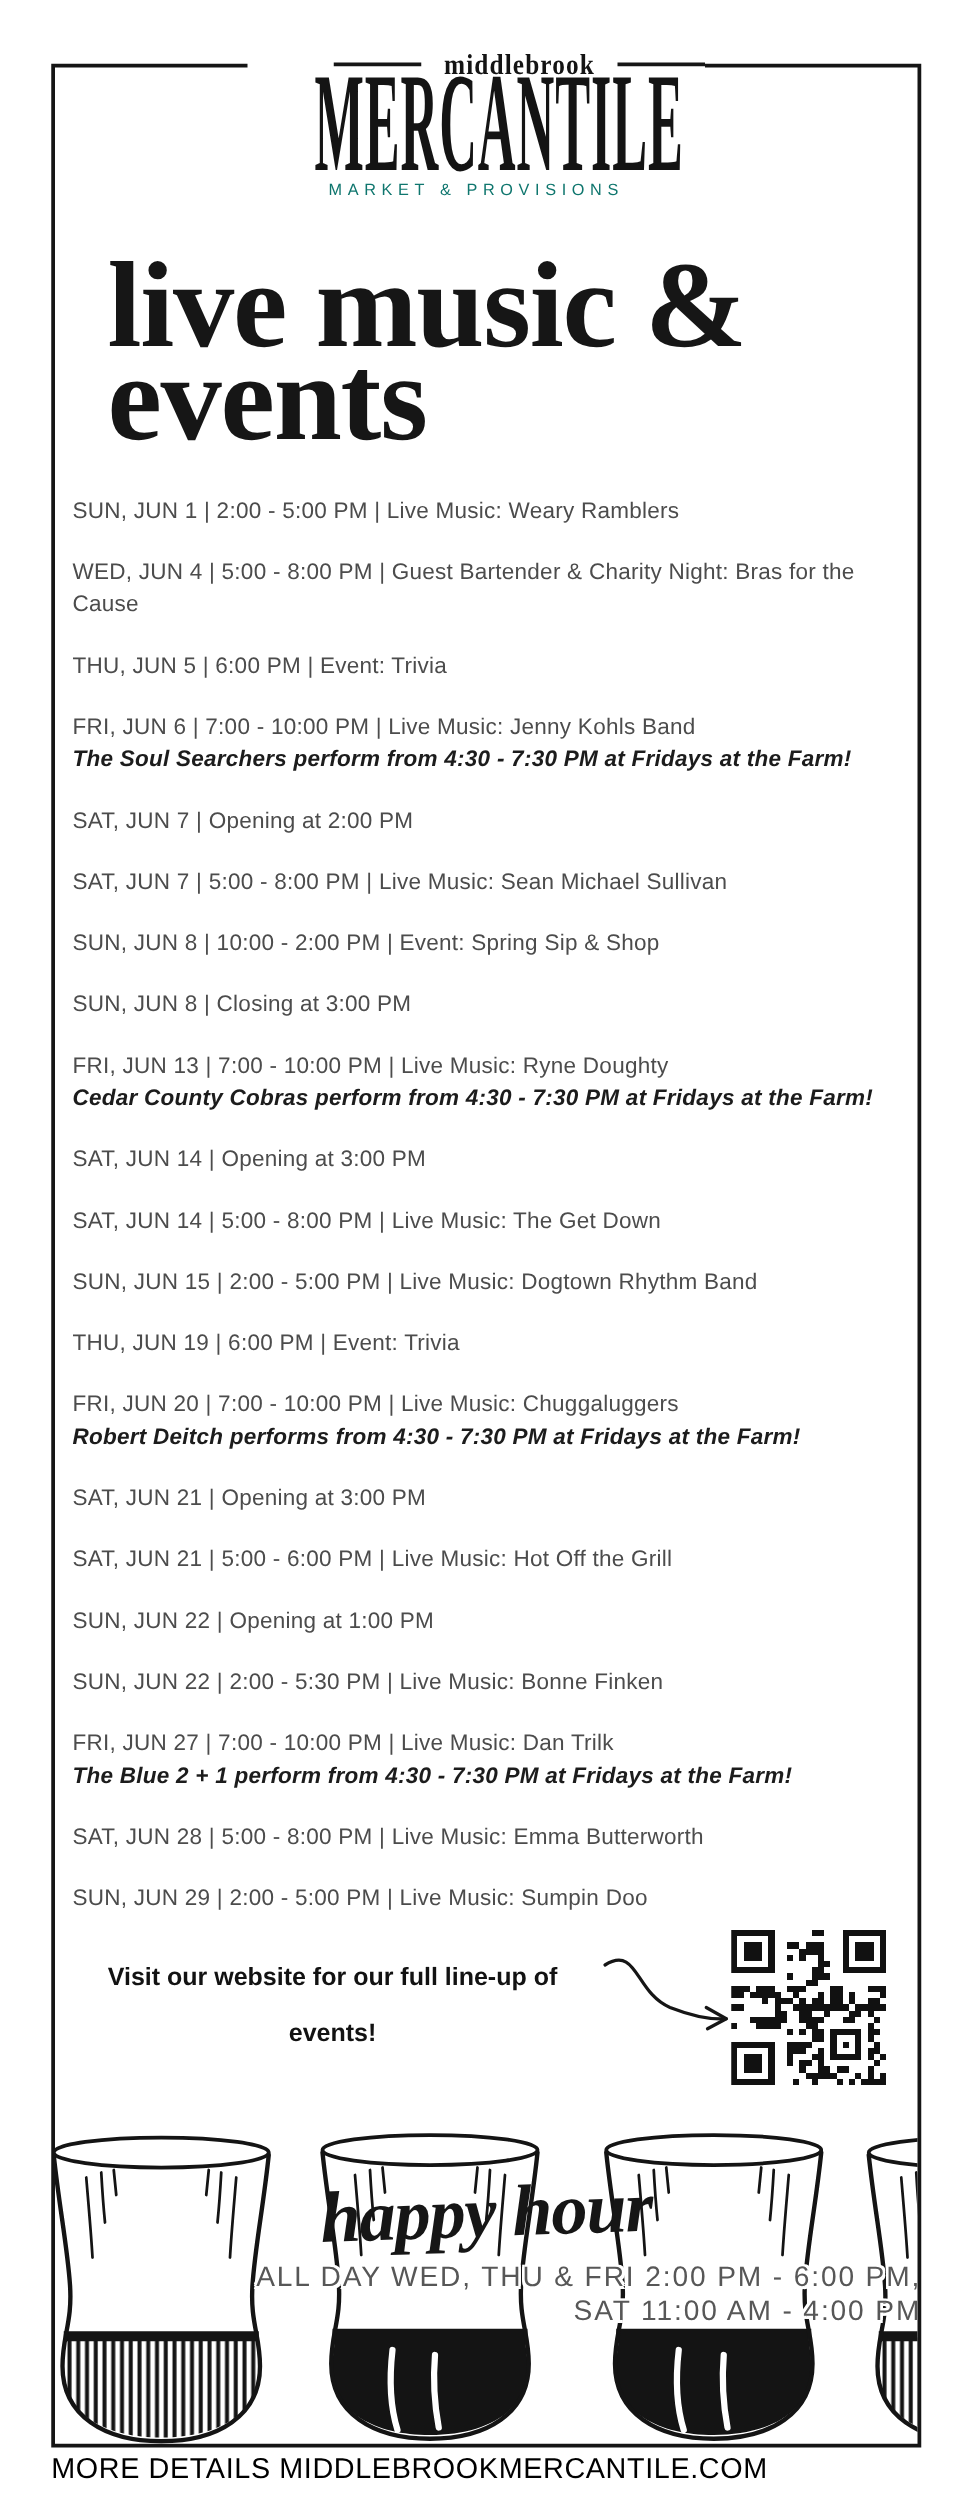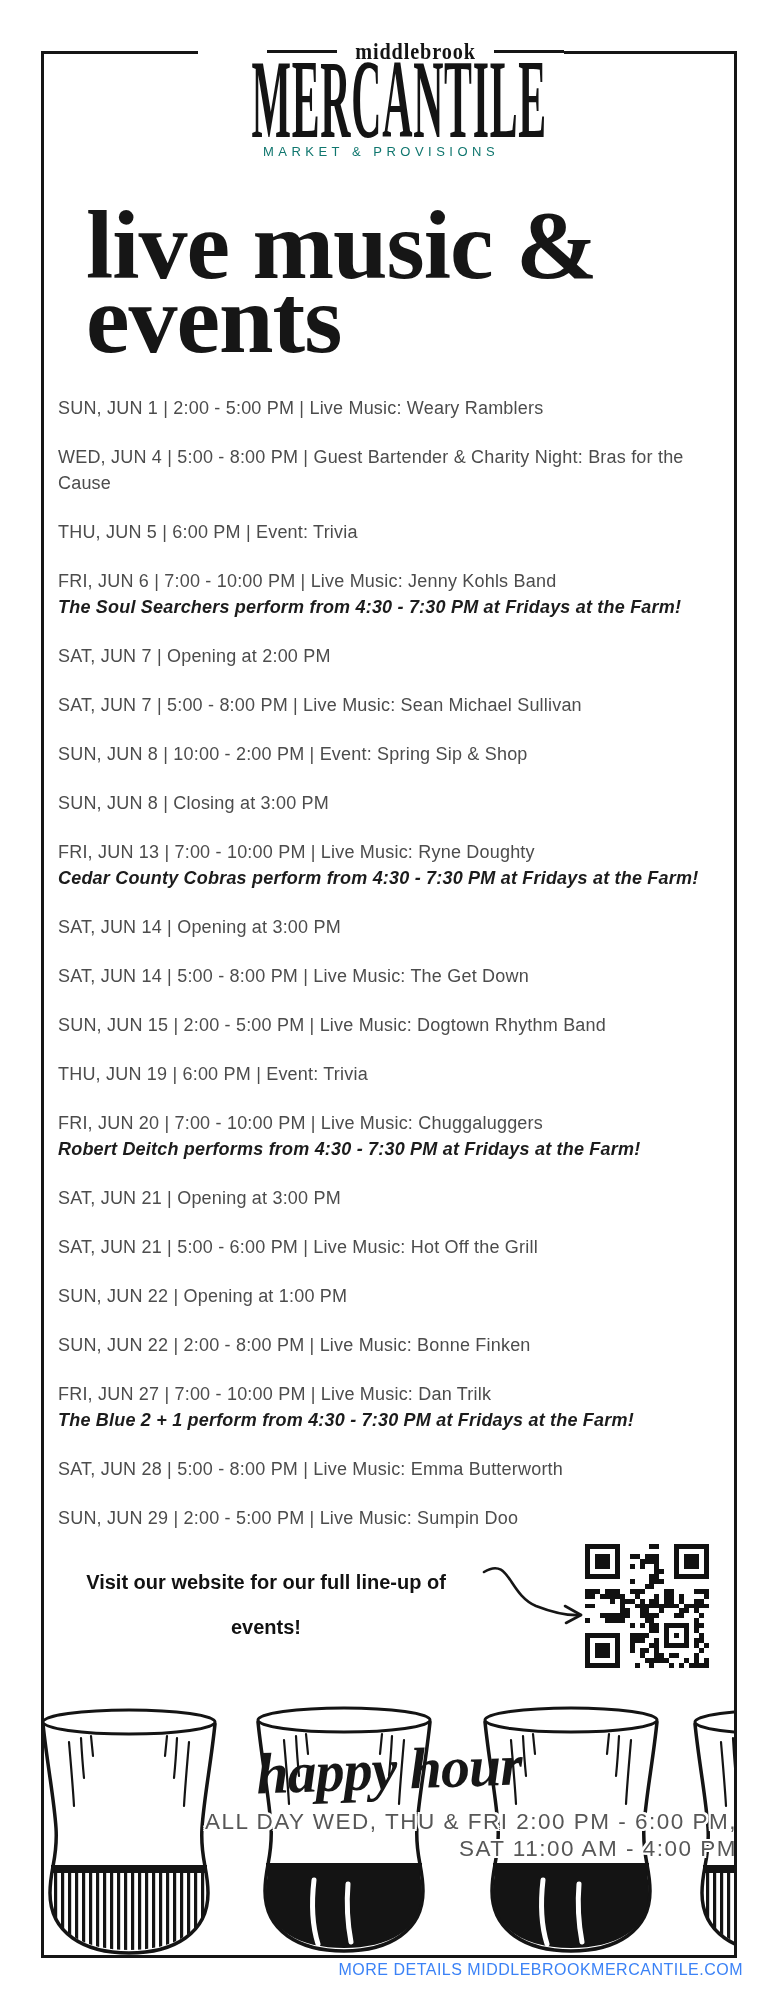--- a/index.html
+++ b/index.html
@@ -37,22 +37,22 @@
   .qr svg{display:block;}
   
   .glasses{position:absolute;left:44px;top:1706px;z-index:1;}
   .hh-script{position:absolute;left:41px;top:1736px;width:696px;text-align:center;
              font-family:"Liberation Serif",serif;font-style:italic;font-weight:700;
              font-size:58px;letter-spacing:-1px;color:#161616;z-index:2;transform:rotate(-2deg);}
   .hours{position:absolute;left:41px;top:1808px;width:696px;text-align:right;font-size:22.5px;
          line-height:27px;letter-spacing:1.5px;color:#575757;z-index:2;
          text-shadow:-2px 0 0 #fff,2px 0 0 #fff,0 2px 0 #fff,0 -2px 0 #fff,
                      -2px -2px 0 #fff,2px 2px 0 #fff,-2px 2px 0 #fff,2px -2px 0 #fff;}
-  .footer{position:absolute;left:41px;top:1961px;width:702px;text-align:right;font-size:16px;
-          letter-spacing:.5px;color:#3b82f6;z-index:2;}
+  .footer{position:absolute;left:41px;top:1961px;width:702px;font-size:23px;
+          letter-spacing:.5px;color:#000000;z-index:2;}
 </style>
 </head>
 <body>
 
 <div class="page">
 
   <div class="frame"></div>
 
   <div class="logo-top">
     <span class="dash"></span>
@@ -146,21 +146,21 @@
       <span class="etext">SAT, JUN 21 | 5:00 - 6:00 PM | Live Music: Hot Off the Grill</span>
       
     </p>
 
     <p class="event">
       <span class="etext">SUN, JUN 22 | Opening at 1:00 PM</span>
       
     </p>
 
     <p class="event">
-      <span class="etext">SUN, JUN 22 | 2:00 - 8:00 PM | Live Music: Bonne Finken</span>
+      <span class="etext">SUN, JUN 22 | 2:00 - 5:30 PM | Live Music: Bonne Finken</span>
       
     </p>
 
     <p class="event">
       <span class="etext">FRI, JUN 27 | 7:00 - 10:00 PM | Live Music: Dan Trilk</span>
       <span class="enote">The Blue 2 + 1 perform from 4:30 - 7:30 PM at Fridays at the Farm!</span>
     </p>
 
     <p class="event">
       <span class="etext">SAT, JUN 28 | 5:00 - 8:00 PM | Live Music: Emma Butterworth</span>

